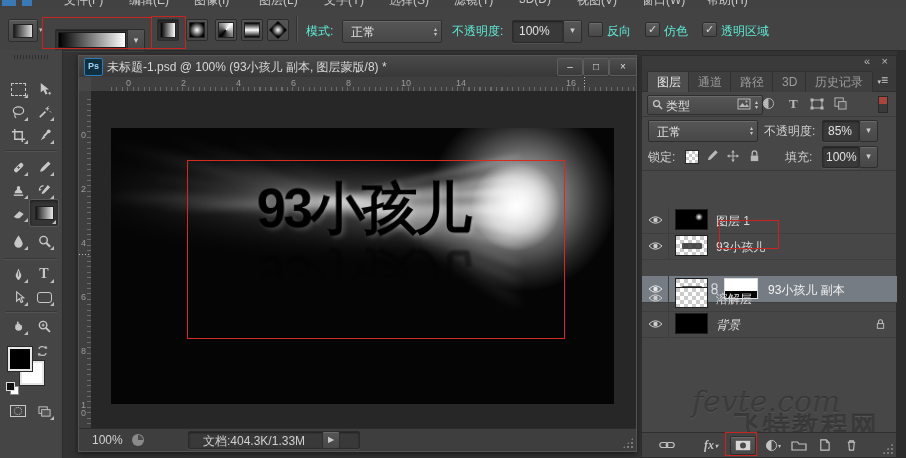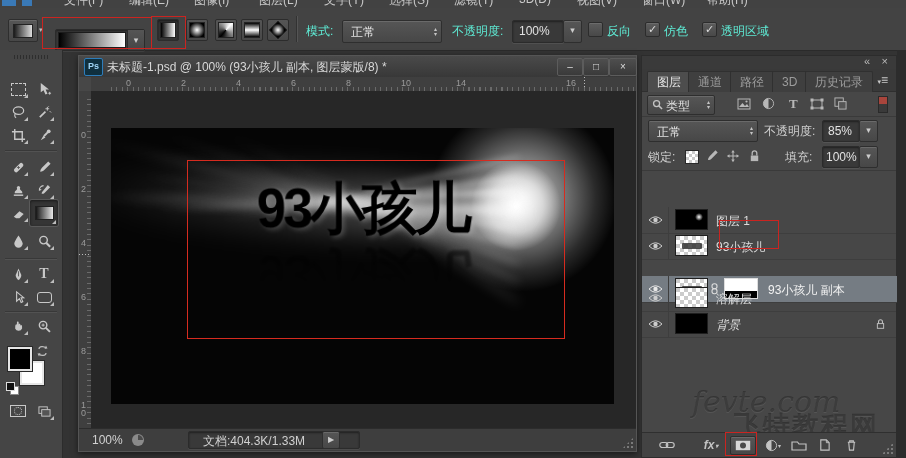--- a/index.html
+++ b/index.html
@@ -387,21 +387,21 @@
     <div class="tabstrip">
       <span class="tab active" style="left:5px;">图层</span>
       <span class="tab" style="left:46px;">通道</span>
       <span class="tab" style="left:88px;">路径</span>
       <span class="tab" style="left:130px;">3D</span>
       <span class="tab" style="left:163px;">历史记录</span>
       <span class="abs" style="right:8px;top:4px;color:#c9c9c9;"><span style="font-size:7px;">▾</span><span>≡</span></span>
     </div>
 
     <div class="prow" style="top:36px;height:24px;border-bottom:1px solid #3a3a3a;">
-      <div class="raised" style="position:absolute;left:5px;top:3px;width:66px;height:18px;">
+      <div class="raised" style="position:absolute;left:5px;top:3px;width:66px;height:18px;padding-left:48px;">
         <svg class="abs" style="left:4px;top:3px;" width="11" height="11" viewBox="0 0 12 12">
             <circle cx="5" cy="5" r="3.3" fill="none" stroke="#c4c4c4" stroke-width="1.4"></circle>
             <path d="M7.5 7.5 L11 11" stroke="#c4c4c4" stroke-width="1.6"></path>
           </svg>
         <span class="abs" style="left:18px;top:2px;color:#e0e0e0;">类型</span>
         <span class="spinner">
             <span>▴</span>
             <span>▾</span>
           </span>
       </div>
@@ -533,21 +533,21 @@
     <span class="watermark1" style="left:50px;top:328px;">fevte.com</span>
     <span class="watermark2" style="left:92px;top:352px;">飞特教程网</span>
 
     <div class="dockbottom">
       <div class="bbtn" style="left:14px;">
           <svg width="16" height="10" viewBox="0 0 16 10">
             <rect x="0.8" y="2.5" width="8" height="5" rx="2.5" fill="none" stroke="#c3c3c3" stroke-width="1.2"></rect>
             <rect x="7.2" y="2.5" width="8" height="5" rx="2.5" fill="none" stroke="#c3c3c3" stroke-width="1.2"></rect>
           </svg>
         </div>
-      <div class="bbtn" style="left:58px;font-style:italic;font-weight:bold;font-family:Liberation Sans, sans-serif;">
+      <div class="bbtn" style="left:58px;font-style:italic;font-weight:bold;font-family:Liberation Serif, serif;">
           <span>fx</span>
           <span style="font-size:6px;margin-left:1px;">▾</span>
         </div>
       <div class="bbtn raised" style="left:88px;width:24px;height:17px;top:3px;">
           <svg width="16" height="11" viewBox="0 0 16 11">
             <rect x="0.8" y="0.8" width="14.4" height="9.4" fill="#d6d6d6"></rect>
             <circle cx="8" cy="5.5" r="3" fill="#4a4a4a"></circle>
           </svg>
         </div>
       <div class="bbtn" style="left:120px;">

